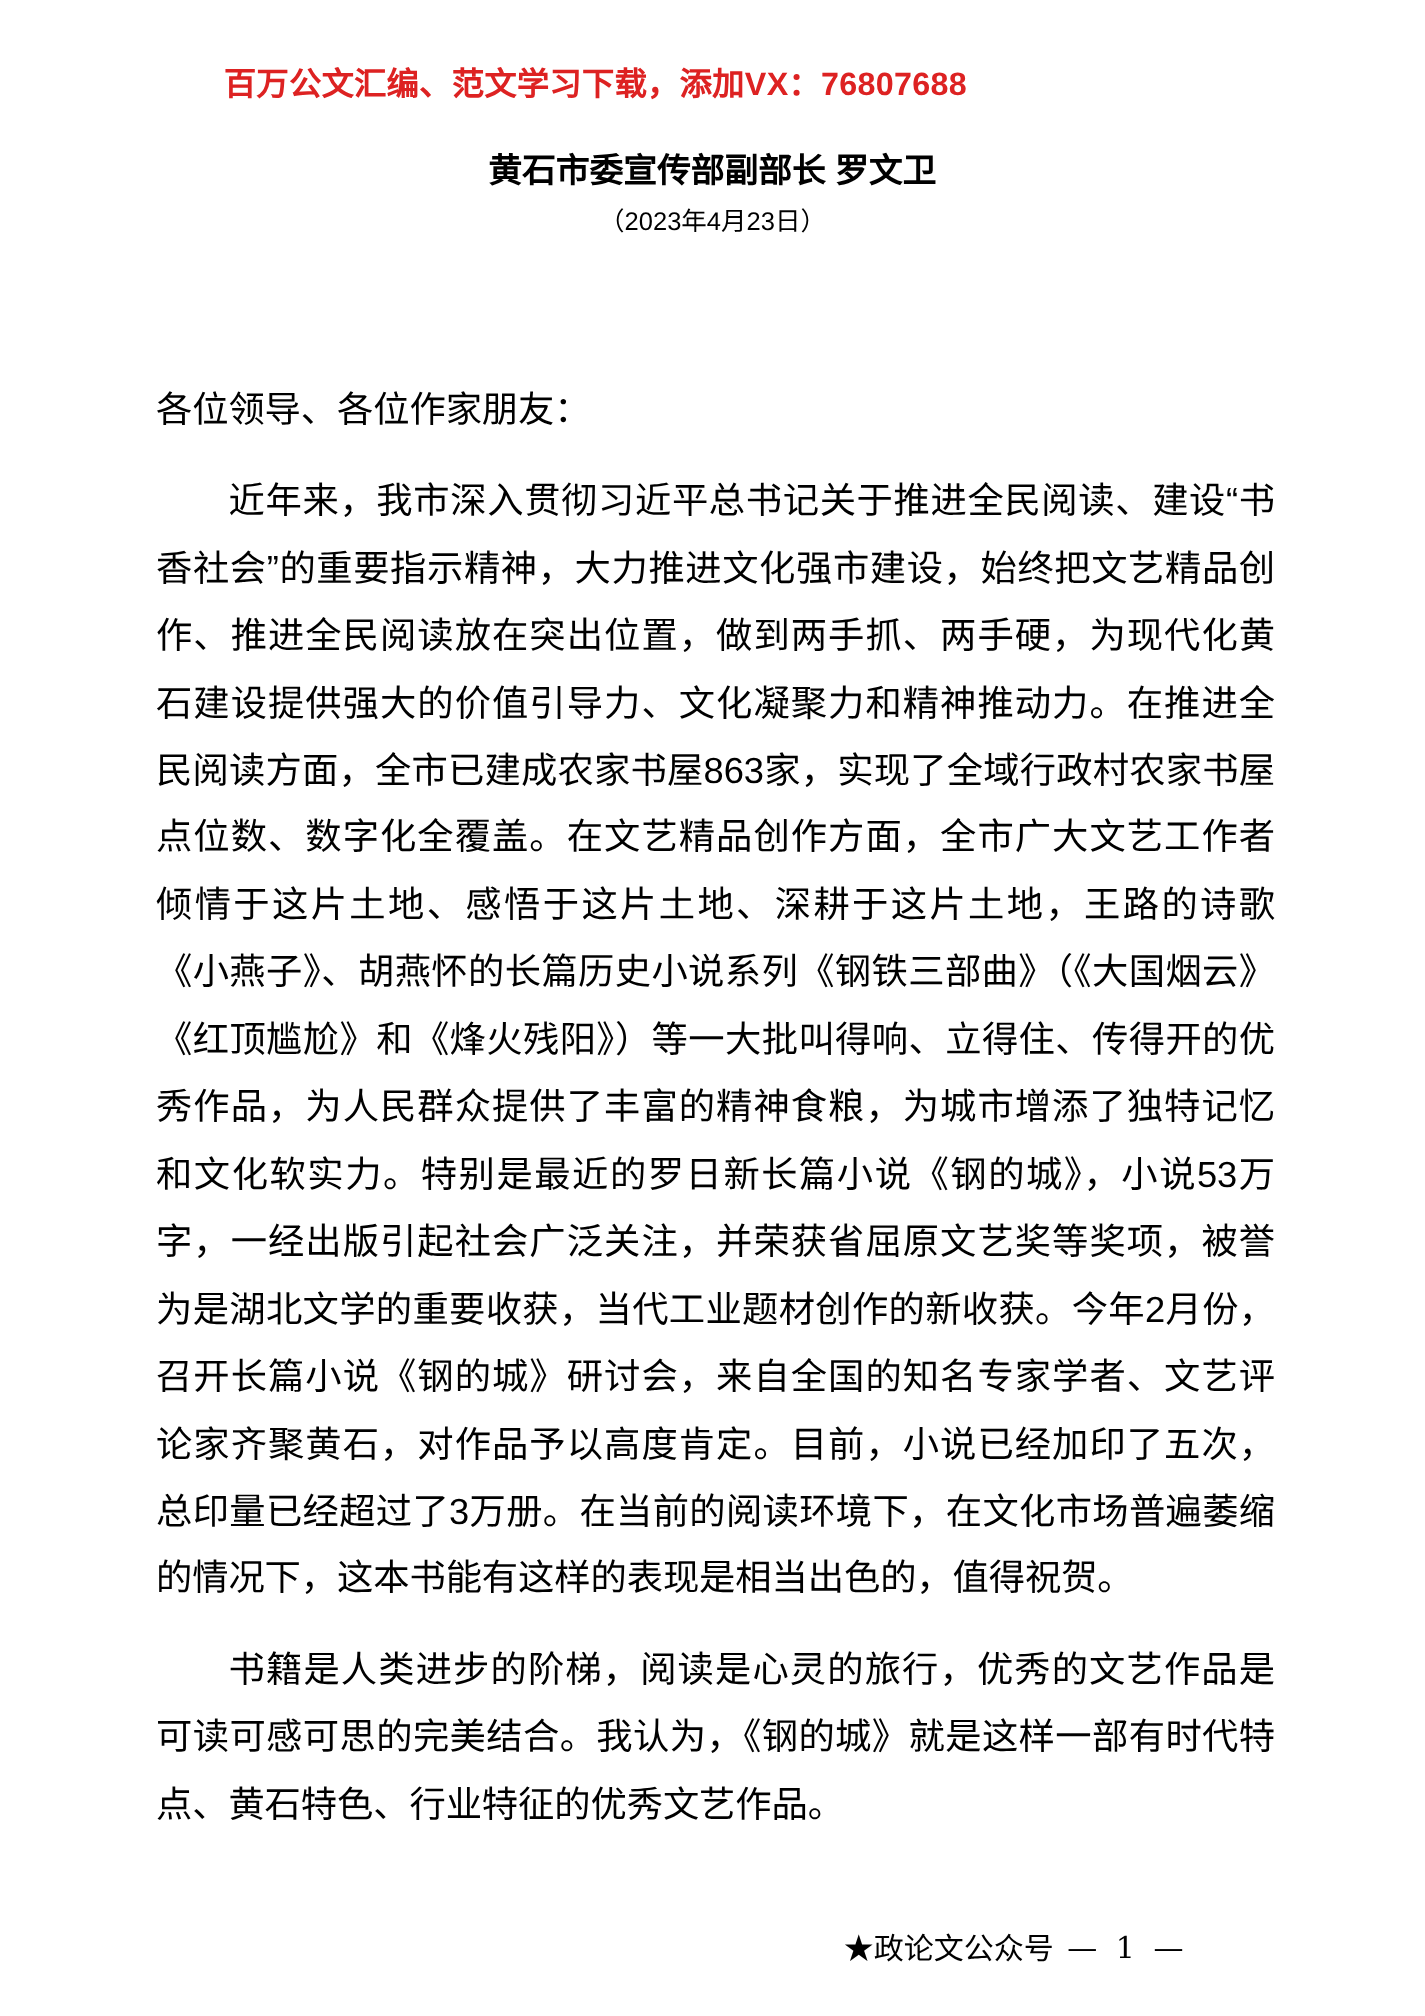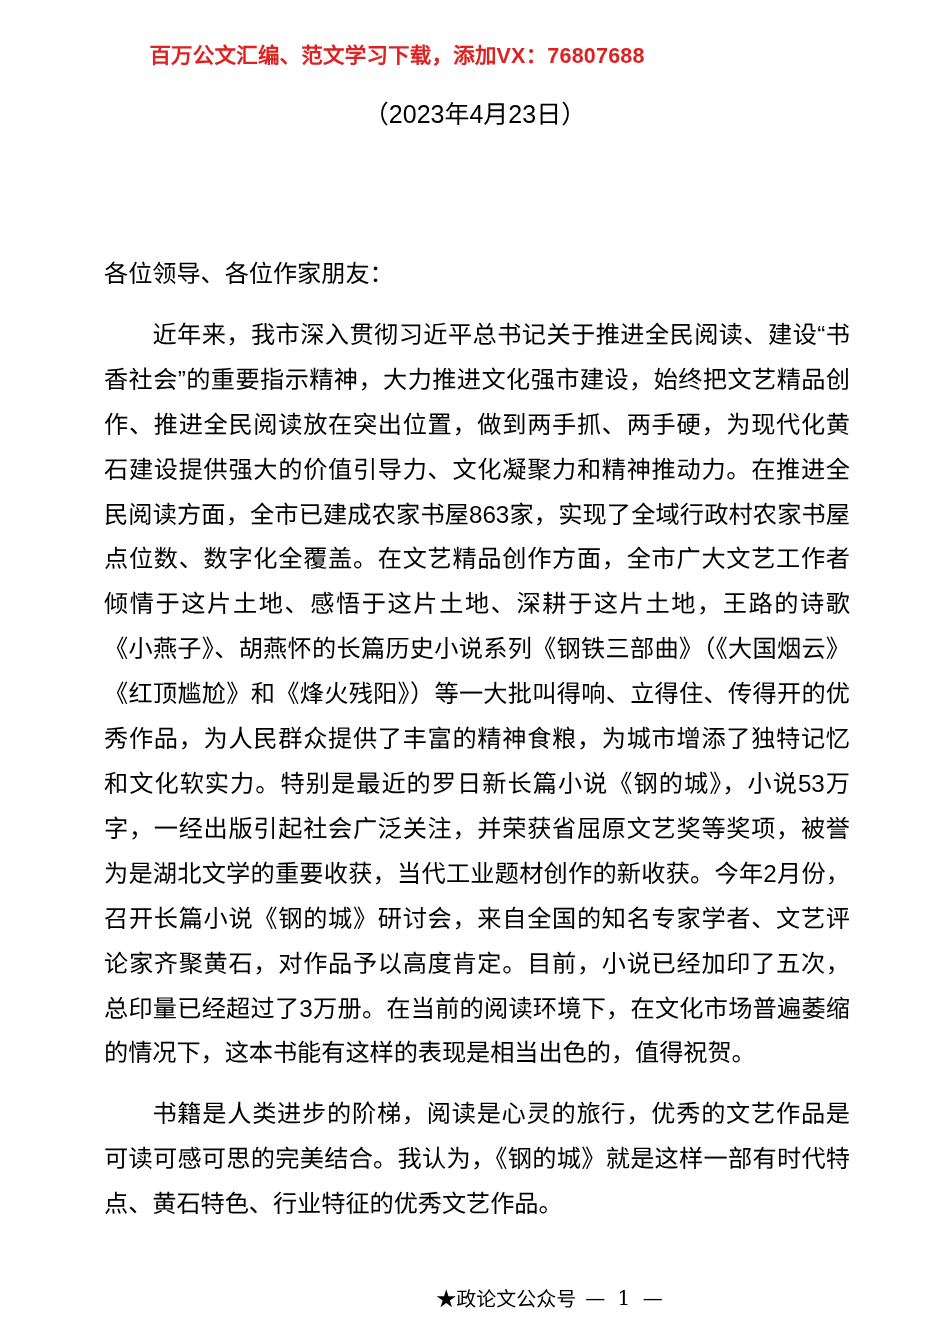--- a/index.html
+++ b/index.html
@@ -54,21 +54,21 @@
     white-space: nowrap;
   }
   .doc-subtitle {
     font-size: 22.5px;
     font-weight: 700;
     line-height: 32px;
     margin-top: 2px;
     white-space: nowrap;
   }
   .doc-date {
-    font-size: 25px;
+    font-size: 17px;
     font-weight: 400;
     line-height: 32px;
     margin-top: 2px;
     white-space: nowrap;
   }
 
   
   .body-block {
     position: absolute;
     top: 236px;
@@ -88,24 +88,23 @@
   .para.indent {
     text-indent: 2em;
   }
 
   
   .footer {
     position: absolute;
     left: 0;
     top: 1283px;
     width: 792px;
-    text-align: center;
+    text-align: right;
     font-size: 0;
     white-space: nowrap;
-    padding-left: 24px;
   }
   .footer-inner {
     display: inline-block;
     margin-left: 262px;
   }
   .footer-mark {
     font-family: "DejaVu Serif", "Liberation Serif", serif;
     font-size: 20px;
     letter-spacing: 0px;
     vertical-align: middle;
@@ -119,20 +118,21 @@
   }
 </style>
 </head>
 <body>
 
 <div class="page">
 
   <div class="promo-banner">百万公文汇编、范文学习下载，添加VX：76807688</div>
 
   <div class="title-block">
+    <div class="doc-subtitle">黄石市委宣传部副部长 罗文卫</div>
     <div class="doc-date">（2023年4月23日）</div>
   </div>
 
   <div class="body-block">
     <p class="para">各位领导、各位作家朋友：</p>
     <p class="para indent">近年来，我市深入贯彻习近平总书记关于推进全民阅读、建设“书香社会”的重要指示精神，大力推进文化强市建设，始终把文艺精品创作、推进全民阅读放在突出位置，做到两手抓、两手硬，为现代化黄石建设提供强大的价值引导力、文化凝聚力和精神推动力。在推进全民阅读方面，全市已建成农家书屋863家，实现了全域行政村农家书屋点位数、数字化全覆盖。在文艺精品创作方面，全市广大文艺工作者倾情于这片土地、感悟于这片土地、深耕于这片土地，王路的诗歌《小燕子》、胡燕怀的长篇历史小说系列《钢铁三部曲》（《大国烟云》《红顶尴尬》和《烽火残阳》）等一大批叫得响、立得住、传得开的优秀作品，为人民群众提供了丰富的精神食粮，为城市增添了独特记忆和文化软实力。特别是最近的罗日新长篇小说《钢的城》，小说53万字，一经出版引起社会广泛关注，并荣获省屈原文艺奖等奖项，被誉为是湖北文学的重要收获，当代工业题材创作的新收获。今年2月份，召开长篇小说《钢的城》研讨会，来自全国的知名专家学者、文艺评论家齐聚黄石，对作品予以高度肯定。目前，小说已经加印了五次，总印量已经超过了3万册。在当前的阅读环境下，在文化市场普遍萎缩的情况下，这本书能有这样的表现是相当出色的，值得祝贺。</p>
     <p class="para indent">书籍是人类进步的阶梯，阅读是心灵的旅行，优秀的文艺作品是可读可感可思的完美结合。我认为，《钢的城》就是这样一部有时代特点、黄石特色、行业特征的优秀文艺作品。</p>
 
   </div>
 

